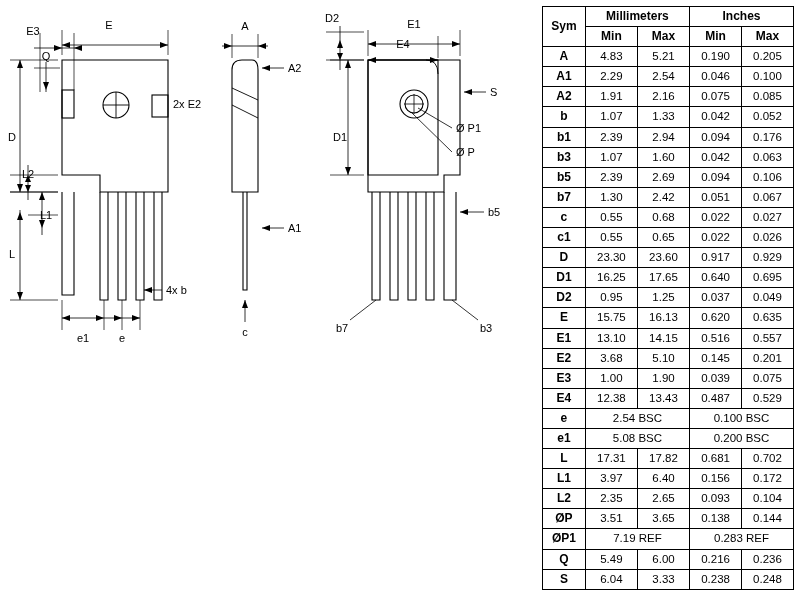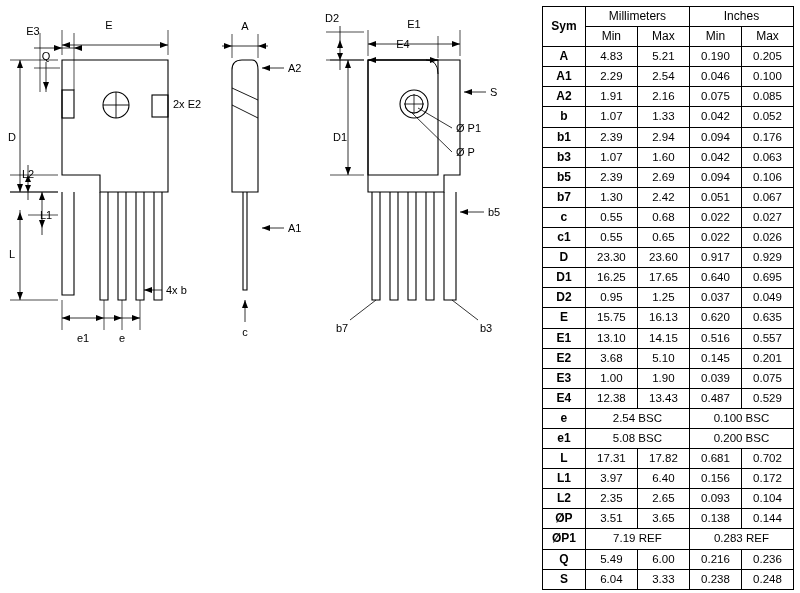--- a/index.html
+++ b/index.html
@@ -44,21 +44,21 @@
   }
   #dimtable td, #dimtable th {
     border: 1px solid #000;
     text-align: center;
     padding: 0px 1px;
     height: 19.1px;
     line-height: 19.1px;
     font-weight: normal;
   }
   #dimtable th {
-    font-weight: normal;
+    font-weight: bold;
     font-size: 12px;
   }
   #dimtable .symcol {
     width: 42px;
     font-weight: bold;
     font-size: 12px;
     margin-top: 19px;
   }
   #dimtable .vcol {
     width: 52px;

